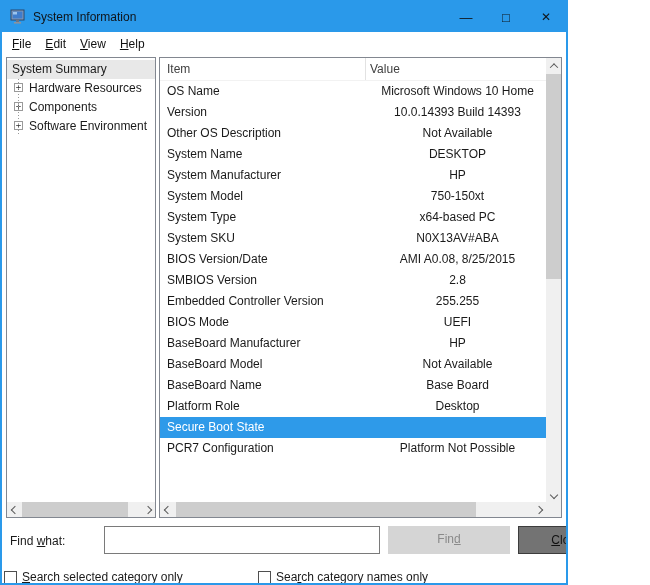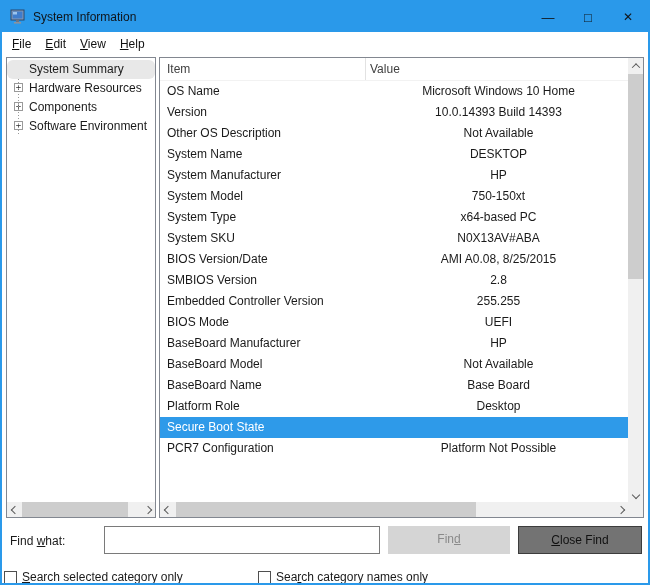--- a/index.html
+++ b/index.html
@@ -1,18 +1,18 @@
 <!DOCTYPE html>
 <html><head>
 <meta charset="utf-8">
 <style>
   * { margin:0; padding:0; box-sizing:border-box; }
   body { font-family:"Liberation Sans", sans-serif; background:#fff; }
   .window {
-    position:relative; width:650px; height:585px;
+    position:relative; width:568px; height:585px;
     border:2px solid #2a99ea; background:#fff; overflow:hidden;
     font-size:12px; color:#1a1a1a;
   }
   
   .titlebar {
     height:30px; background:#2a99ea; display:flex; align-items:center;
     padding-left:8px; color:#0f1419;
   }
   .app-icon { width:16px; height:16px; margin-right:7px; flex:0 0 auto; }
   .title-text { font-size:12px; }
@@ -24,21 +24,21 @@
   .menubar { height:24px; background:#fff; display:flex; align-items:center; padding-left:3px; }
   .menu-item { padding:3px 7px; color:#111; }
   .u { text-decoration:underline; }
   
   .content { position:relative; height:464px; background:#fff; }
   .panel { position:absolute; top:1px; height:461px; border:1px solid #828790; background:#fff; overflow:hidden; }
   .tree-panel { left:4px; width:150px; }
   .list-panel { left:157px; right:4px; }
   
   .tree-item { position:relative; height:19px; line-height:19px; white-space:nowrap; overflow:hidden; }
-  .tree-item.root { padding-left:22px;border-radius:6px; }
+  .tree-item.root { padding-left:5px; }
   .tree-item.root.sel { background:#e8e8e8; }
   .tree-item.child { padding-left:22px; }
   .expander {
     position:absolute; left:7px; top:4px; width:9px; height:9px;
     border:1px solid #9a9a9a; background:#fff; color:#333;
     font-size:9px; line-height:7px; text-align:center; font-family:"DejaVu Sans Mono", monospace;
   }
   .tree-connector { position:absolute; left:11px; top:21px; width:1px; height:57px;
     background-image:repeating-linear-gradient(to bottom,#999 0 1px,transparent 1px 3px); }
   

